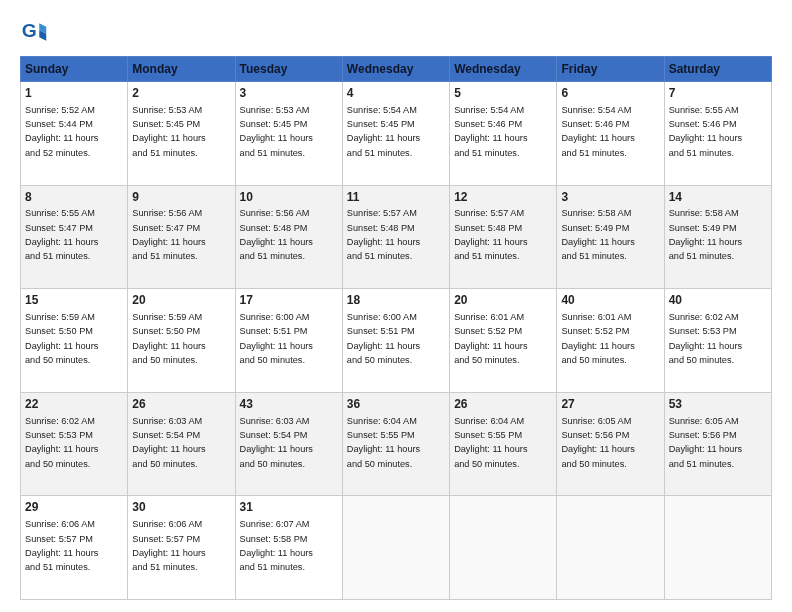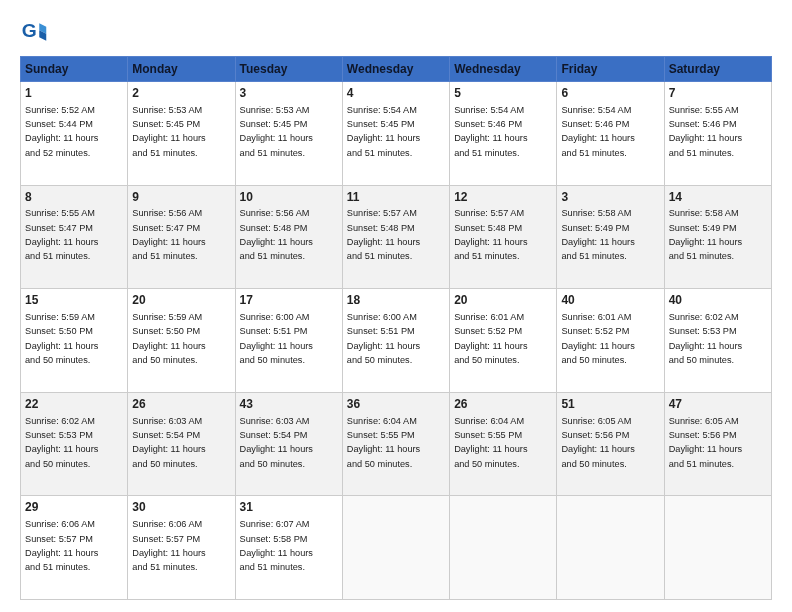--- a/index.html
+++ b/index.html
@@ -235,25 +235,25 @@
 Daylight: 11 hours
 and 50 minutes.</span></td>
           <td><span class="day-num">36</span><span class="day-info" style="white-space: pre-line;">Sunrise: 6:04 AM
 Sunset: 5:55 PM
 Daylight: 11 hours
 and 50 minutes.</span></td>
           <td><span class="day-num">26</span><span class="day-info" style="white-space: pre-line;">Sunrise: 6:04 AM
 Sunset: 5:55 PM
 Daylight: 11 hours
 and 50 minutes.</span></td>
-          <td><span class="day-num">51</span><span class="day-info" style="white-space: pre-line;">Sunrise: 6:05 AM
+          <td><span class="day-num">27</span><span class="day-info" style="white-space: pre-line;">Sunrise: 6:05 AM
 Sunset: 5:56 PM
 Daylight: 11 hours
 and 50 minutes.</span></td>
-          <td><span class="day-num">47</span><span class="day-info" style="white-space: pre-line;">Sunrise: 6:05 AM
+          <td><span class="day-num">53</span><span class="day-info" style="white-space: pre-line;">Sunrise: 6:05 AM
 Sunset: 5:56 PM
 Daylight: 11 hours
 and 51 minutes.</span></td>
         </tr>
         <tr>
           <td><span class="day-num">29</span><span class="day-info" style="white-space: pre-line;">Sunrise: 6:06 AM
 Sunset: 5:57 PM
 Daylight: 11 hours
 and 51 minutes.</span></td>
           <td><span class="day-num">30</span><span class="day-info" style="white-space: pre-line;">Sunrise: 6:06 AM

